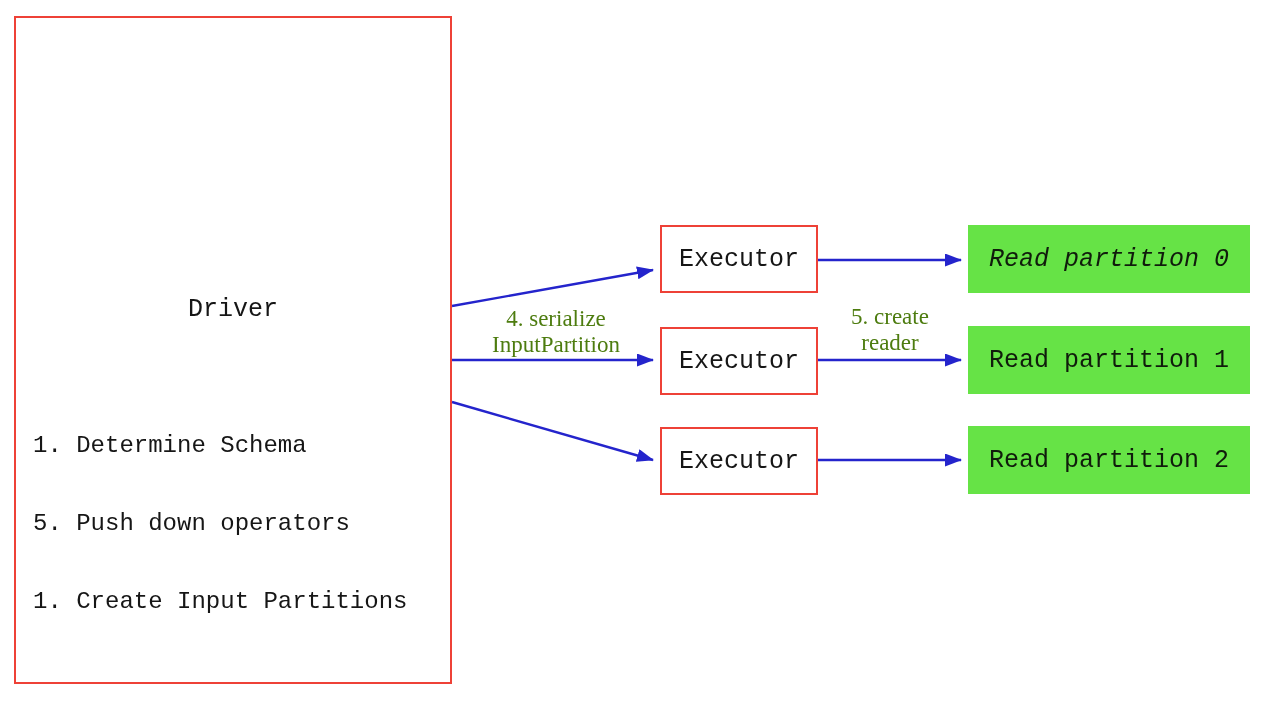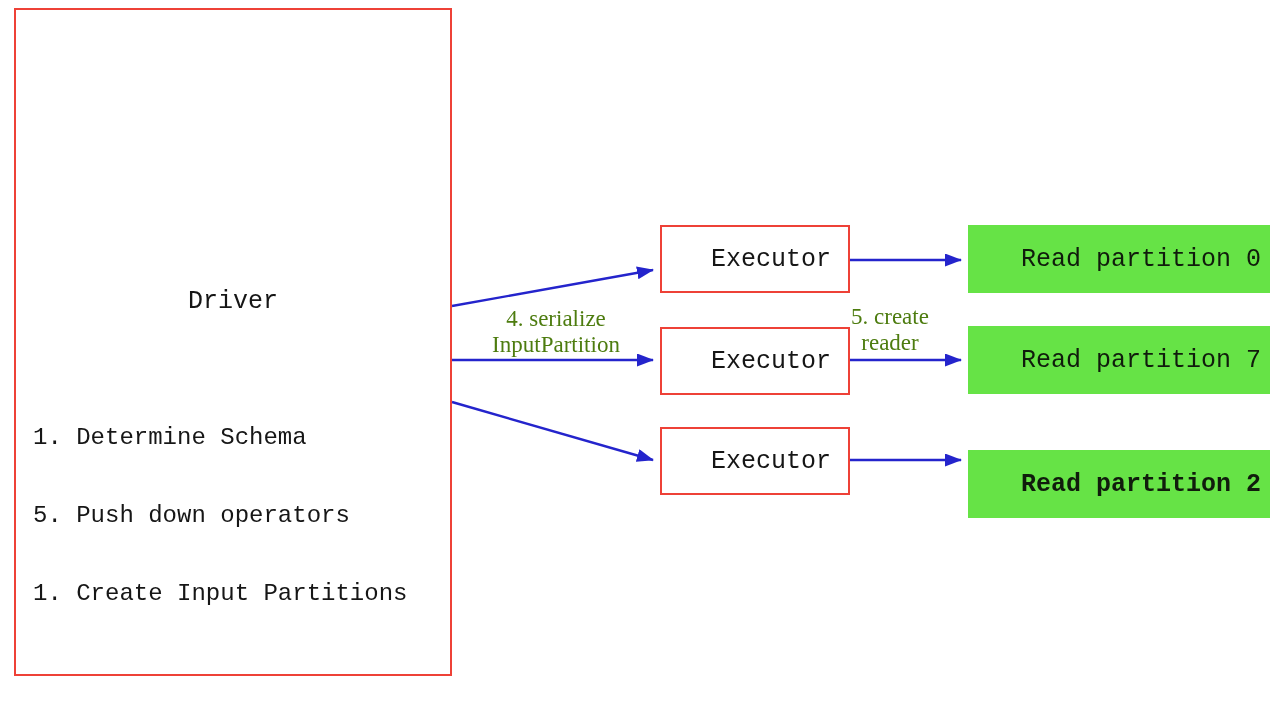--- a/index.html
+++ b/index.html
@@ -13,21 +13,21 @@
     color: #161616;
   }
   .arrow-layer {
     position: absolute;
     left: 0; top: 0;
     width: 1270px; height: 710px;
     pointer-events: none;
   }
   .driver-box {
     position: absolute;
-    left: 14px; top: 8px;
+    left: 14px; top: 16px;
     width: 434px; height: 664px;
     border: 2px solid #ee4137;
     background: #ffffff;
     box-sizing: content-box;
   }
   .driver-title {
     position: absolute;
     left: 0; right: 0; top: 279px;
     text-align: center;
     font-size: 25px;
@@ -41,40 +41,39 @@
     line-height: 26px;
     white-space: pre;
   }
   .node {
     position: absolute;
     display: flex;
     align-items: center;
     justify-content: center;
     font-size: 25px;
     white-space: pre;
-    padding-left: 32px;
   }
   .executor {
     left: 660px;
     width: 154px; height: 64px;
     border: 2px solid #ee4137;
     background: #ffffff;
   }
   .executor-1 { top: 225px; }
   .executor-2 { top: 327px; }
   .executor-3 { top: 427px; }
   .partition {
     left: 968px;
     width: 282px; height: 68px;
     background: #66e346;
     color: #101c0c;
   }
-  .partition-1 { top: 225px; }
+  .partition-1 { top: 225px; font-style: italic; }
   .partition-2 { top: 326px; }
-  .partition-3 { top: 450px; font-weight: bold; }
+  .partition-3 { top: 426px; }
   .edge-label {
     position: absolute;
     font-family: "Liberation Serif", serif;
     font-size: 23px;
     line-height: 26px;
     text-align: center;
     color: #4d7c0f;
   }
   .label-serialize { left: 446px; top: 306px; width: 220px; }
   .label-reader   { left: 800px; top: 304px; width: 180px; }
@@ -114,21 +113,21 @@
     <span>Executor</span>
   </div>
   <div class="node executor executor-3">
     <span>Executor</span>
   </div>
 
   <div class="node partition partition-1">
     <span>Read partition 0</span>
   </div>
   <div class="node partition partition-2">
-    <span>Read partition 7</span>
+    <span>Read partition 1</span>
   </div>
   <div class="node partition partition-3">
     <span>Read partition 2</span>
   </div>
 
   <div class="edge-label label-serialize">
     <div>4. serialize</div>
     <div>InputPartition</div>
   </div>
   <div class="edge-label label-reader">

